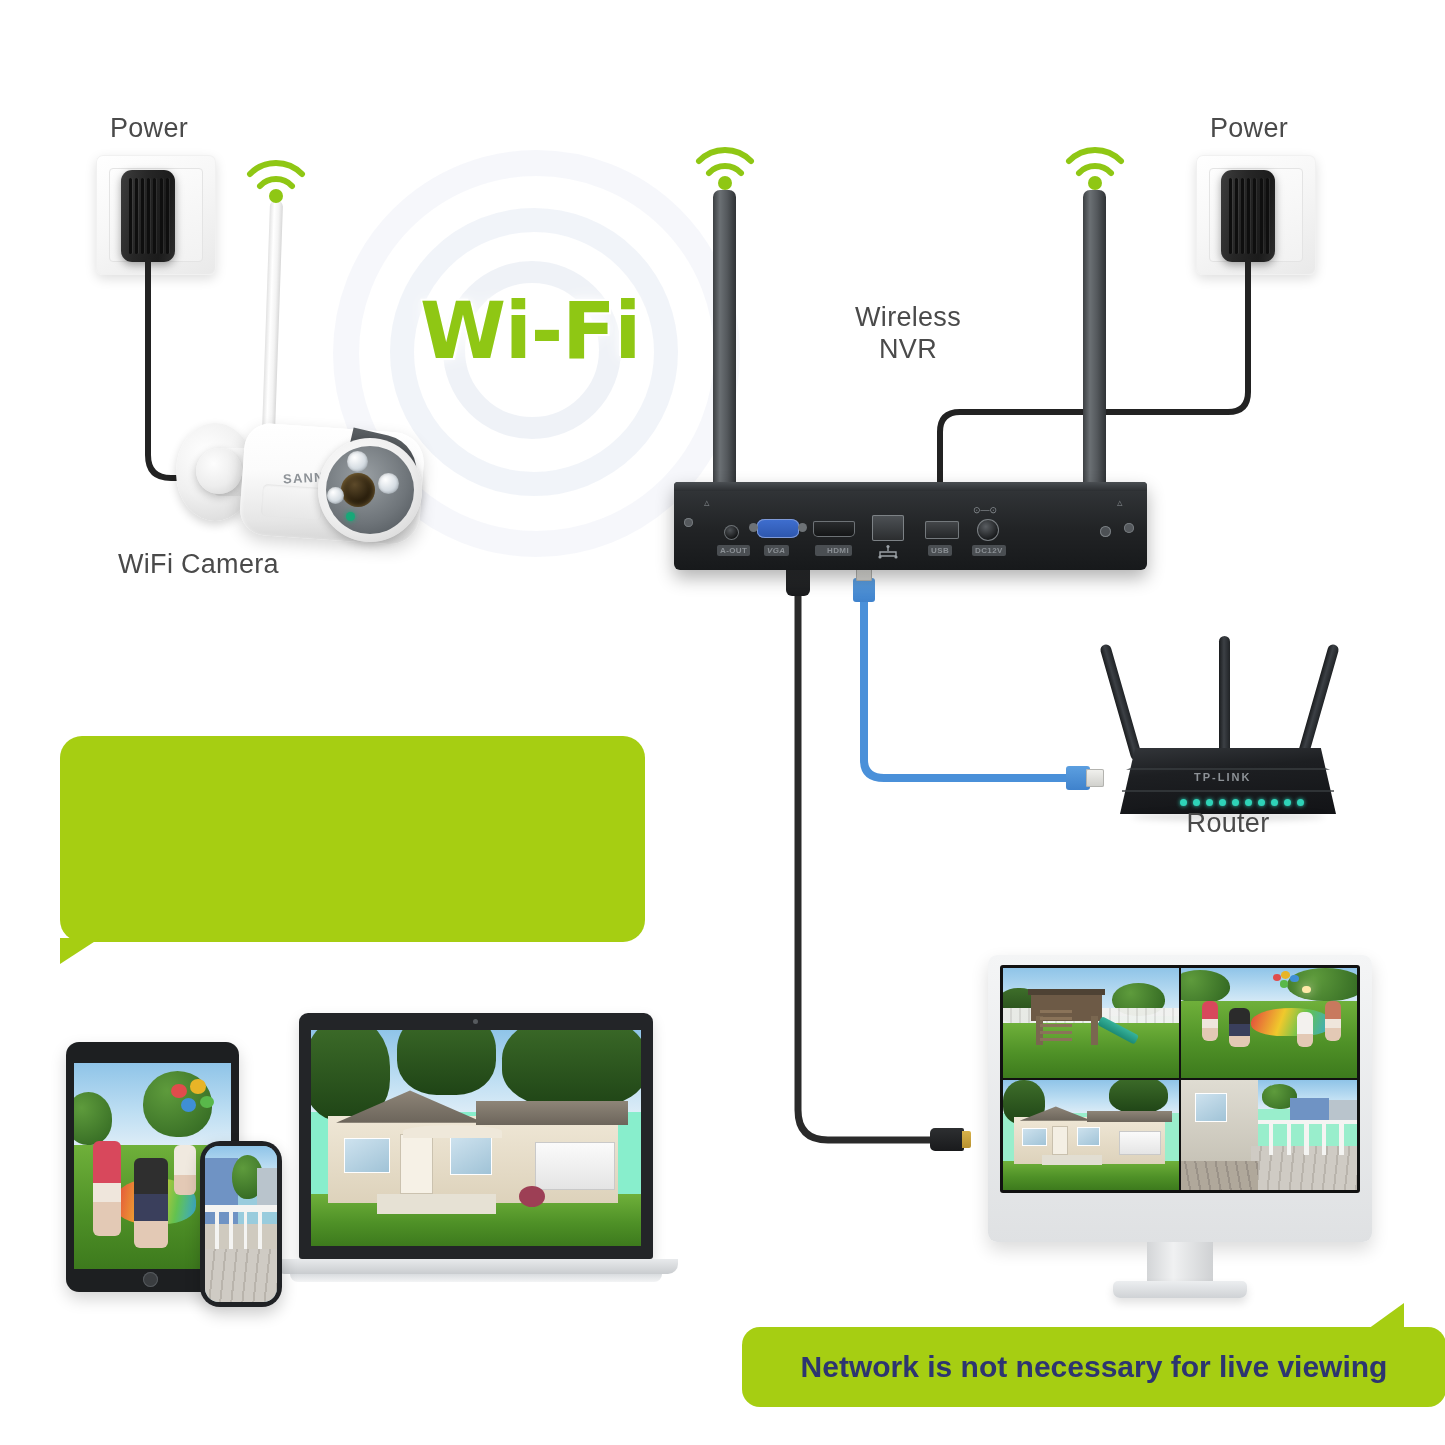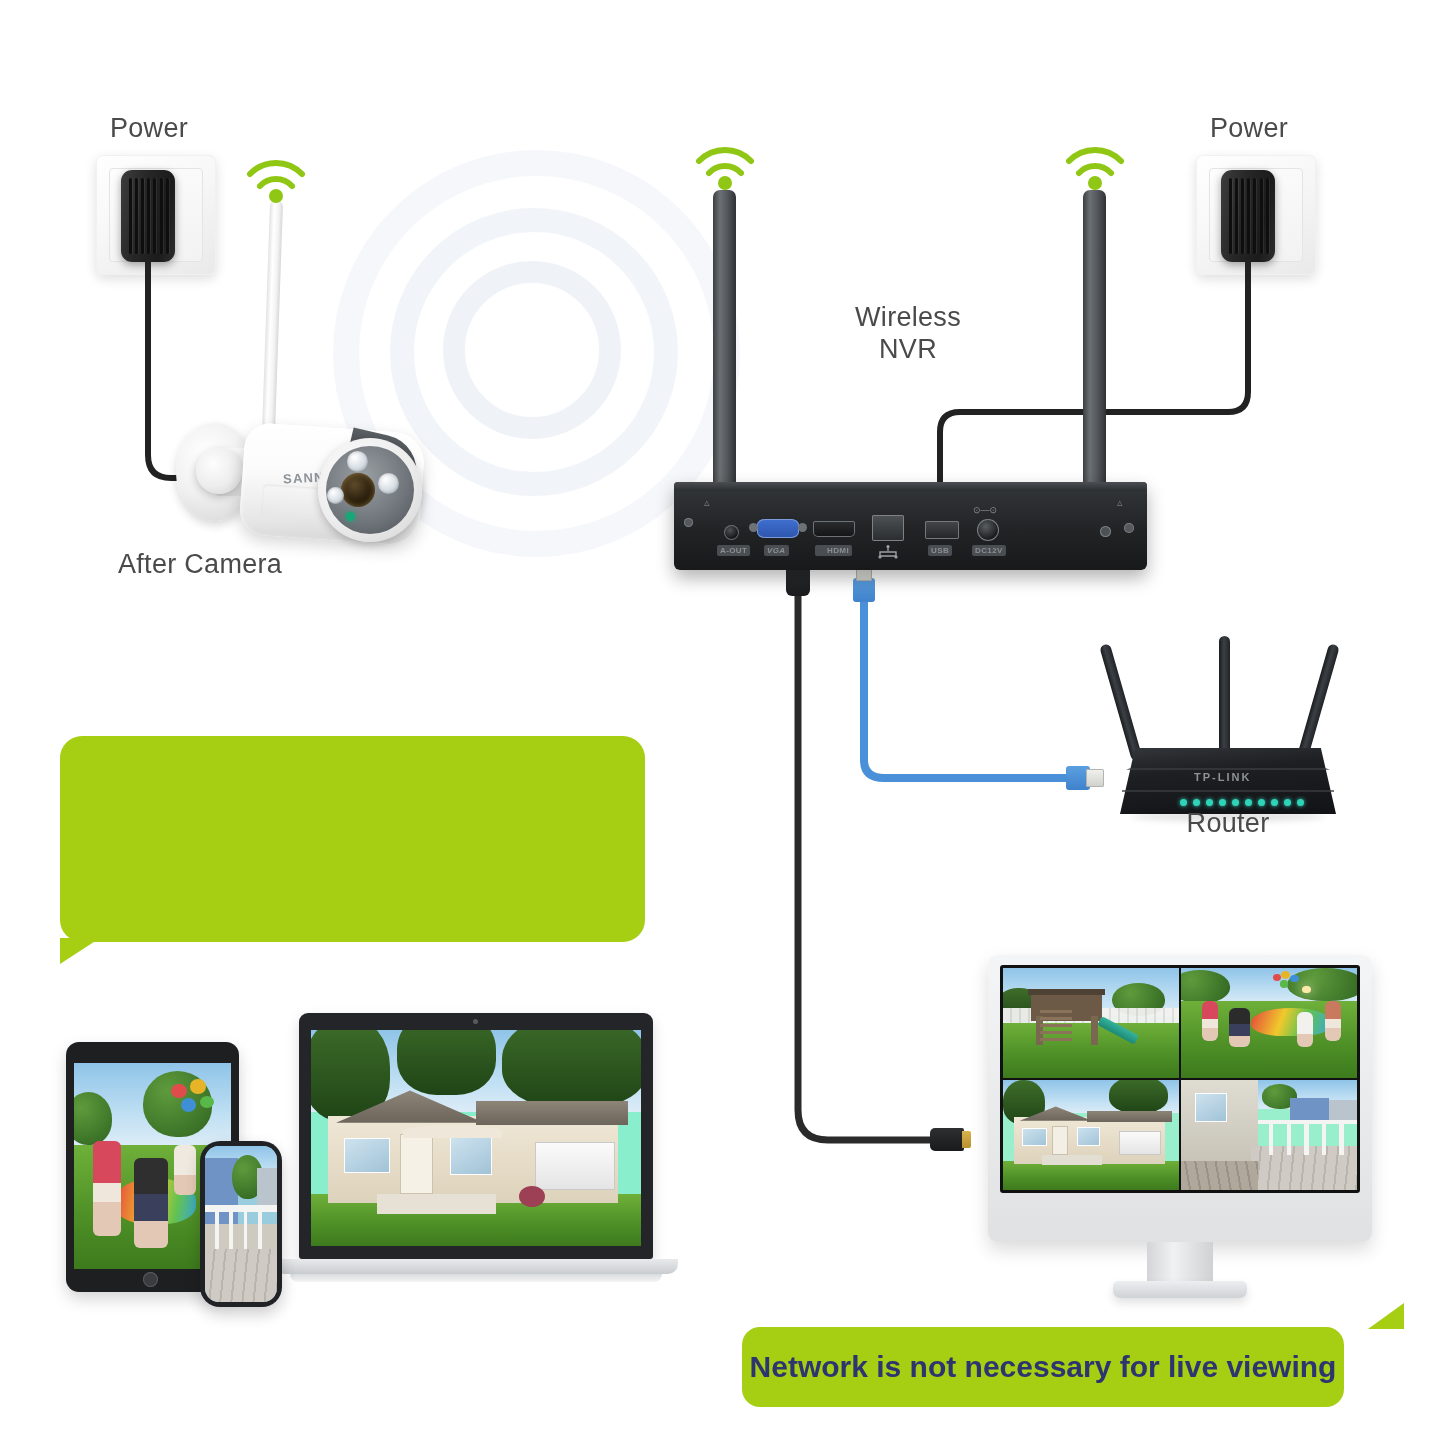--- a/index.html
+++ b/index.html
@@ -323,20 +323,21 @@
   }
 </style>
 </head>
 <body>
 
 <div id="stage">
 
   <div class="halo abs" style="left:333px;top:150px;width:355px;height:355px;border-width:26px;opacity:.55;"></div>
   <div class="halo abs" style="left:390px;top:208px;width:240px;height:240px;border-width:24px;opacity:.8;"></div>
   <div class="halo abs" style="left:443px;top:261px;width:134px;height:134px;border-width:22px;opacity:.95;"></div>
+  <div class="wifiWord" style="left:420px;top:286px;">Wi-Fi</div>
 
   <div class="lbl abs" style="left:110px;top:113px;">Power</div>
 
   <div class="outlet" style="left:96px;top:155px;width:120px;height:120px;">
     <div class="inner"></div>
   </div>
   <div class="adapter" style="left:121px;top:170px;width:54px;height:92px;">
     <div class="fins">
       <i style="left:0%;"></i>
         <i style="left:16%;"></i>
@@ -406,21 +407,21 @@
   <div class="camHood" style="left:348px;top:435px;width:72px;height:42px;transform:rotate(13deg);"></div>
 
   <div class="camLensRing" style="left:318px;top:438px;width:104px;height:104px;"></div>
   <div class="camLensFace" style="left:326px;top:446px;width:88px;height:88px;"></div>
   <div class="camGlass" style="left:341px;top:473px;width:34px;height:34px;"></div>
   <div class="irLed" style="left:347px;top:451px;width:21px;height:21px;"></div>
   <div class="irLed" style="left:378px;top:473px;width:21px;height:21px;"></div>
   <div class="irLed" style="left:327px;top:487px;width:17px;height:17px;"></div>
   <div class="abs" style="left:346px;top:512px;width:9px;height:9px;border-radius:50%;background:#17a878;box-shadow:0 0 5px #17a878;"></div>
 
-  <div class="lbl abs" style="left:118px;top:549px;">After Camera</div>
+  <div class="lbl abs" style="left:118px;top:549px;">WiFi Camera</div>
 
   <div class="lbl abs center" style="left:838px;top:302px;width:140px;">Wireless</div>
   <div class="lbl abs center" style="left:838px;top:334px;width:140px;">NVR</div>
 
   <div class="nvrAnt" style="left:713px;top:190px;width:23px;height:315px;"></div>
   <div class="nvrAnt" style="left:1083px;top:190px;width:23px;height:315px;"></div>
 
   <svg class="wifiIcon" style="left:689px;top:143px;width:72px;height:50px;" viewBox="0 0 72 50">
     <circle cx="36" cy="40" r="7" fill="#8fc714"></circle>
     <path d="M20,30 A22,22 0 0 1 52,30" fill="none" stroke="#8fc714" stroke-width="6" stroke-linecap="round"></path>
@@ -615,18 +616,18 @@
     <div class="abs" style="left:72%;top:14%;width:28%;height:26%;background:#b9c4cc;"></div>
     <div class="deckBoards" style="left:0%;top:64%;width:100%;height:36%;"></div>
     <div class="abs" style="left:0%;top:50%;width:100%;height:16%;background:#cfcabf;"></div>
     <div class="rail" style="left:0%;top:38%;width:100%;height:4%;"></div>
     <div class="rail" style="left:14%;top:40%;width:5%;height:26%;"></div>
     <div class="rail" style="left:34%;top:40%;width:5%;height:26%;"></div>
     <div class="rail" style="left:54%;top:40%;width:5%;height:26%;"></div>
     <div class="rail" style="left:74%;top:40%;width:5%;height:26%;"></div>
   </div>
 
-  <div class="banner" style="left:742px;top:1327px;width:602px;height:80px;">
+  <div class="banner" style="left:742px;top:1327px;width:704px;height:80px;">
     <span class="bannerText">Network is not necessary for live viewing</span>
   </div>
   <div class="bubbleTail" style="left:1368px;top:1303px;border-left:36px solid transparent;border-right:0 solid transparent;border-bottom:26px solid #a6ce12;"></div>
 
 </div>
 
 </body></html>

